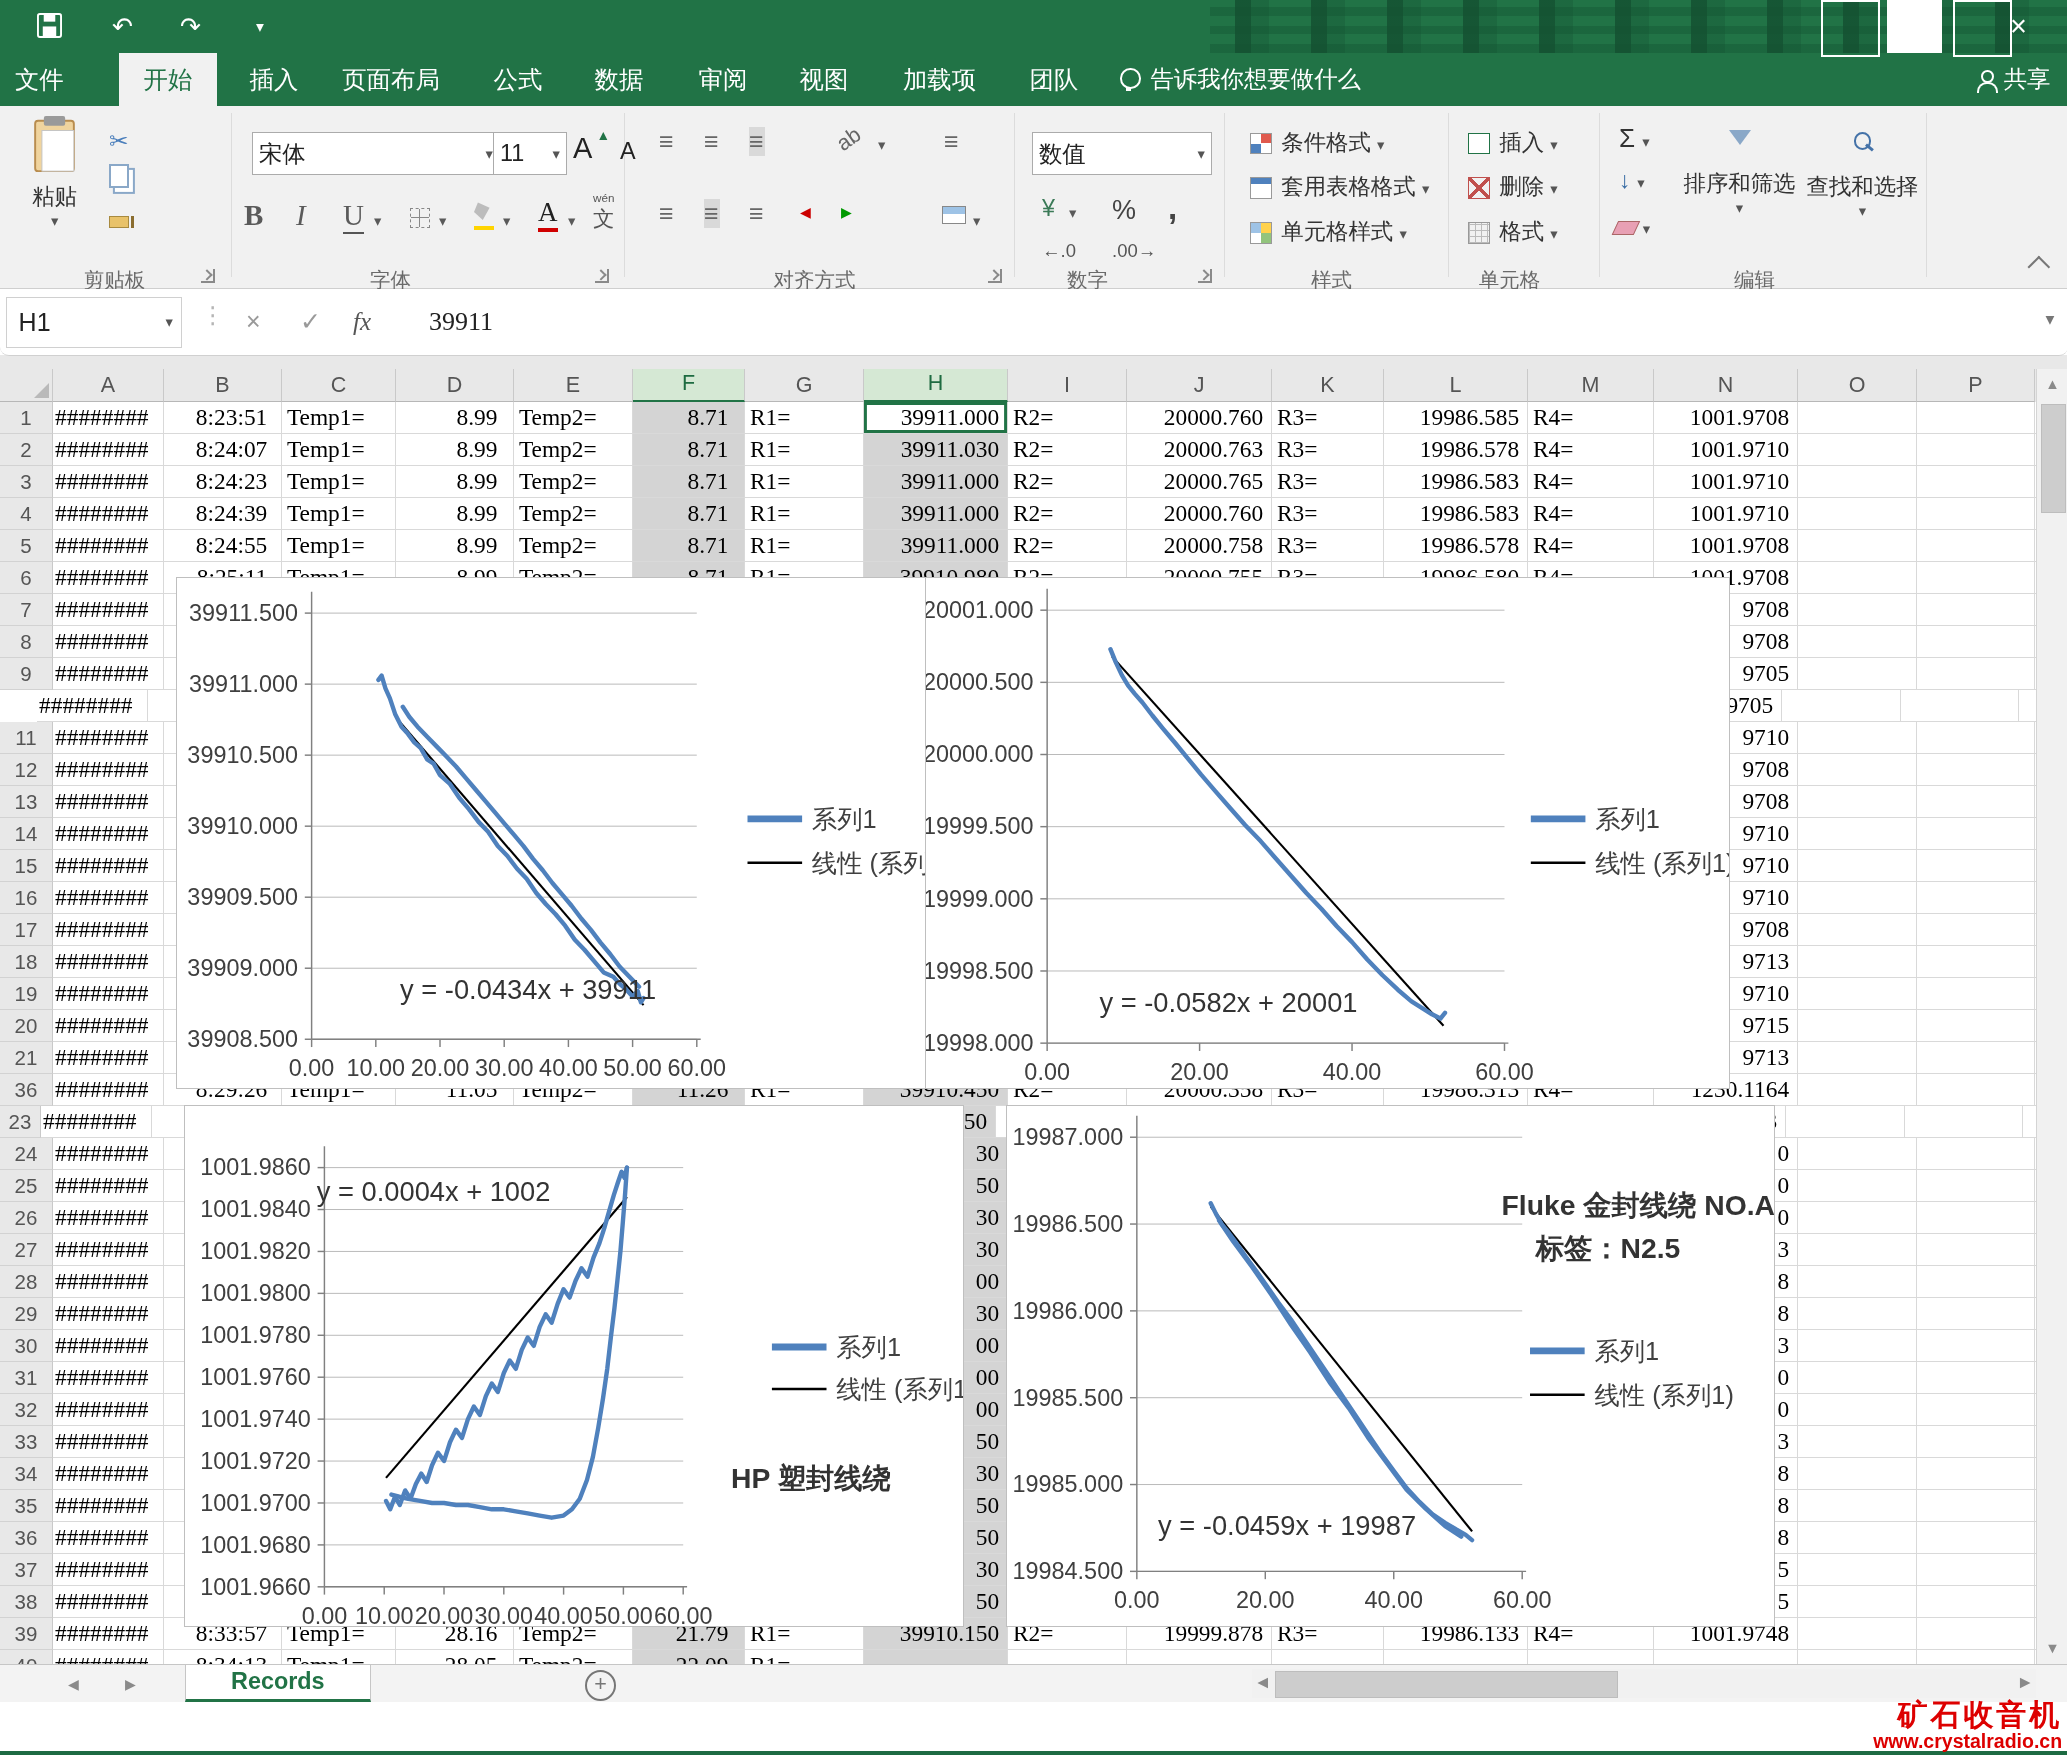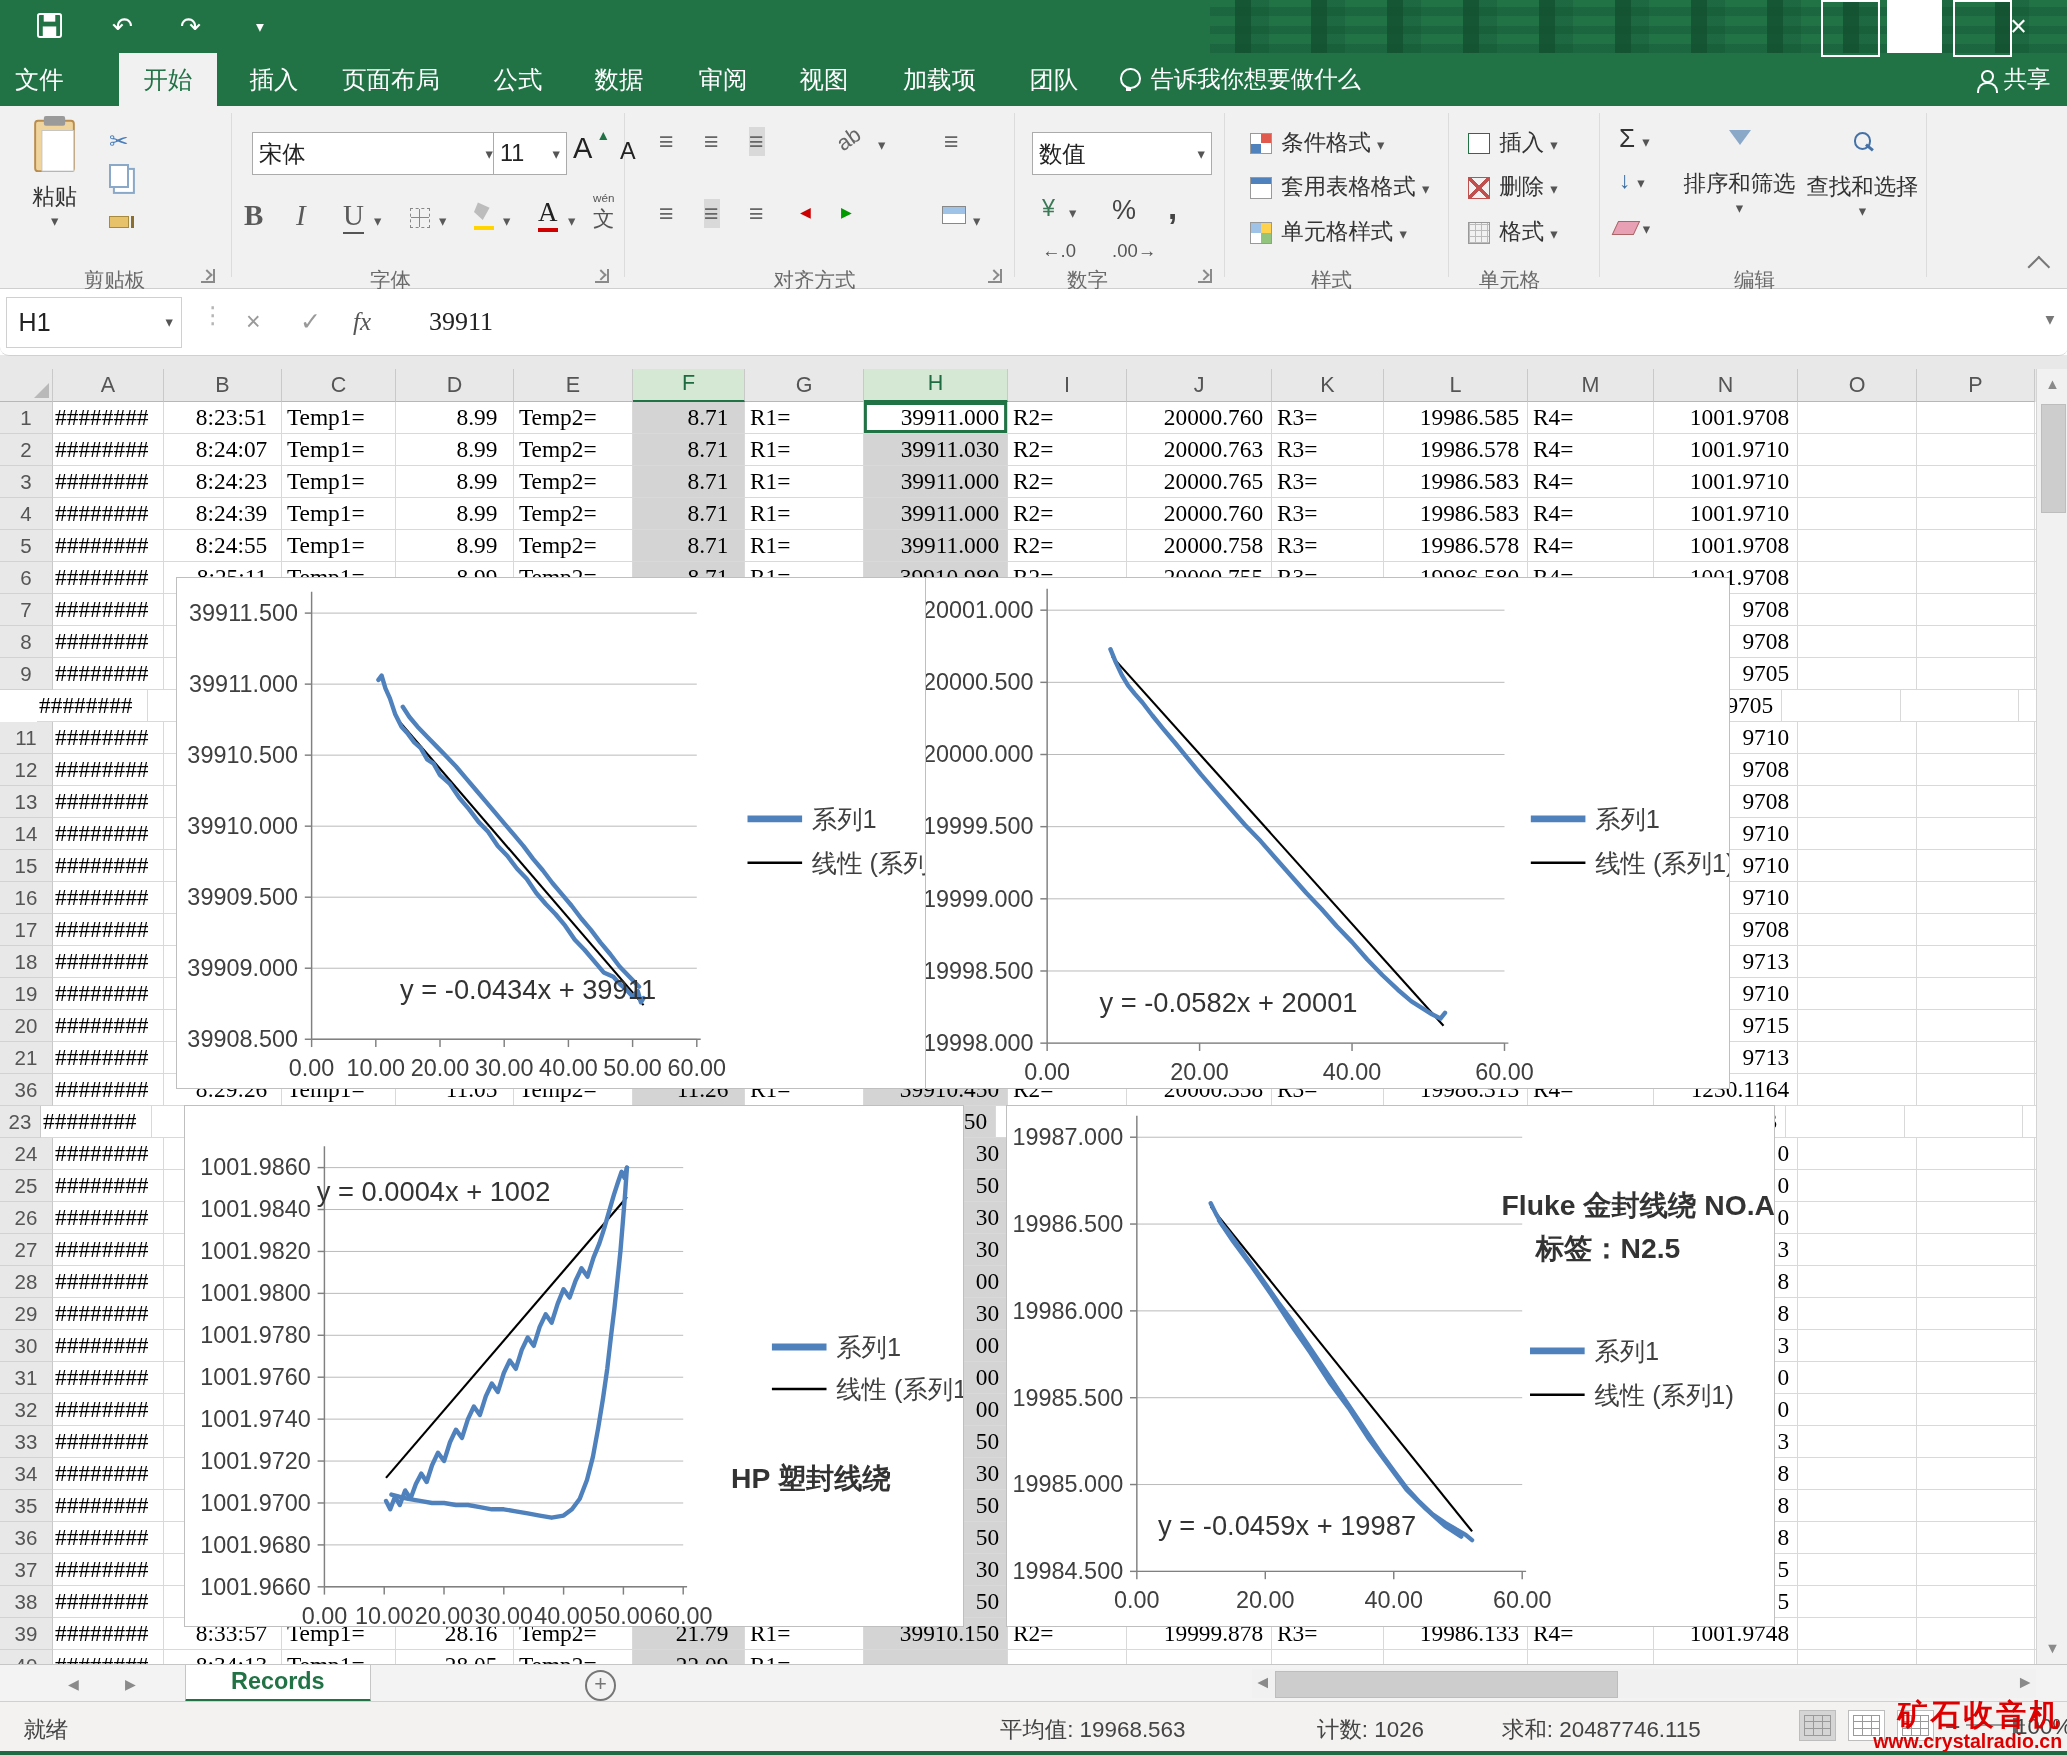--- a/index.html
+++ b/index.html
@@ -1119,34 +1119,20 @@
     <span class="nav-ar" style="left:125px;">▸</span>
     <div id="tab-records">Records</div>
     <div id="add-sheet">+</div>
     <div id="hs-track">
       <span class="hs-ar" style="left:2px;">◄</span>
       <div id="hs-thumb"></div>
       <span class="hs-ar" style="right:2px;">►</span>
     </div>
   </div>
 
-  <div id="statusbar">
-    <span id="sb-mode">就绪</span>
-    <span class="sb-stat" style="left:1000px;">平均值: 19968.563</span>
-    <span class="sb-stat" style="left:1317px;">计数: 1026</span>
-    <span class="sb-stat" style="left:1502px;">求和: 20487746.115</span>
-    <span class="viewic active" style="left:1799px;"></span>
-    <span class="viewic" style="left:1848px;"></span>
-    <span class="viewic" style="left:1897px;"></span>
-    <span id="zoom-minus" style="left:1945px;">−</span>
-    <div id="zoom-track" style="left:1966px;">
-        <div id="zoom-thumb"></div>
-      </div>
-    <span id="zoom-pct" style="left:2015px;">100%</span>
-  </div>
   <div id="bottomstrip"></div>
 
   <div id="watermark">
     <div id="wm1">矿石收音机</div>
     <div id="wm2">www.crystalradio.cn</div>
   </div>
 
 <div class="chartbox" style="left: 176px; top: 577px; width: 749px; height: 510px;">
       <svg width="749" height="510" viewBox="0 0 768 523">
         <line x1="138" y1="36" x2="533" y2="36" stroke="#b8b8b8" stroke-width="1"></line>

